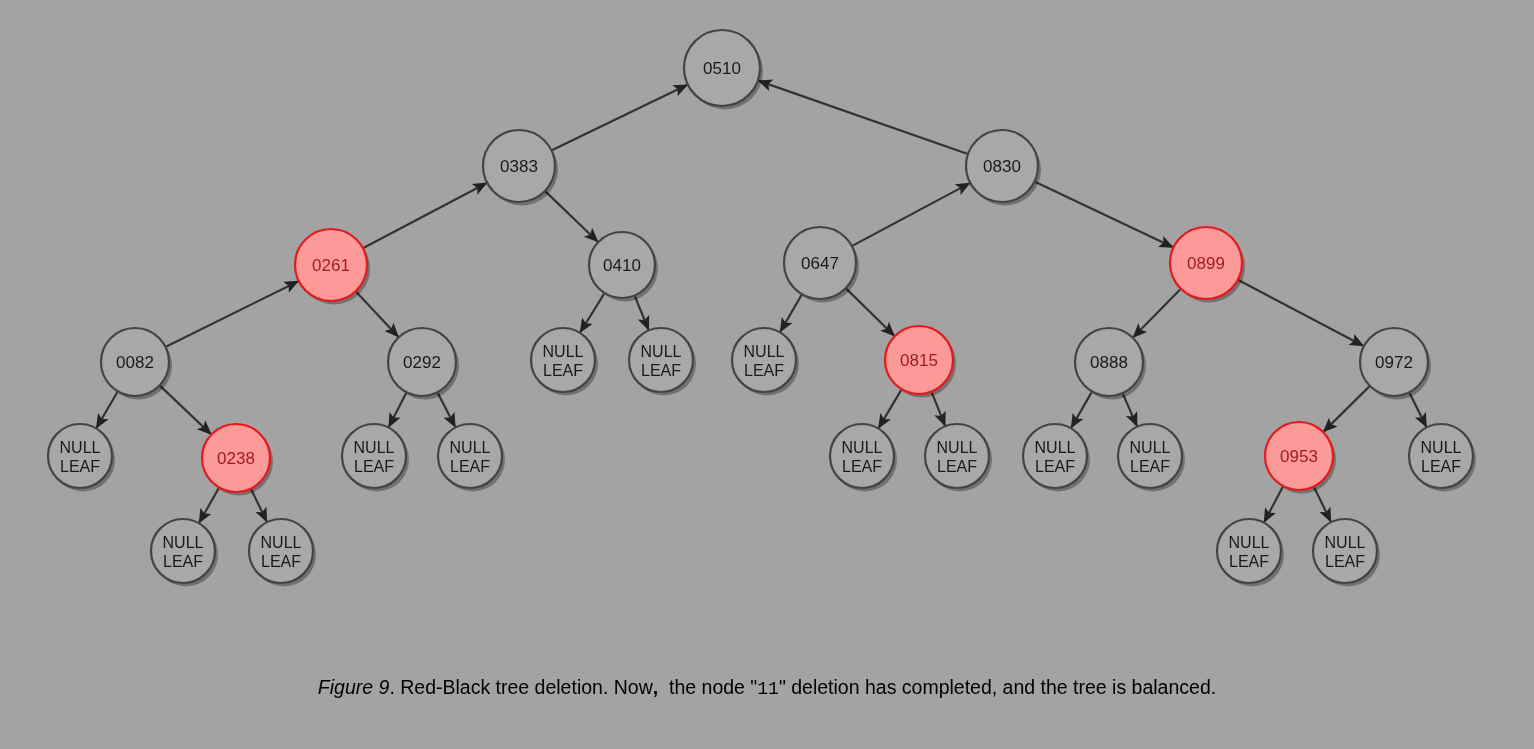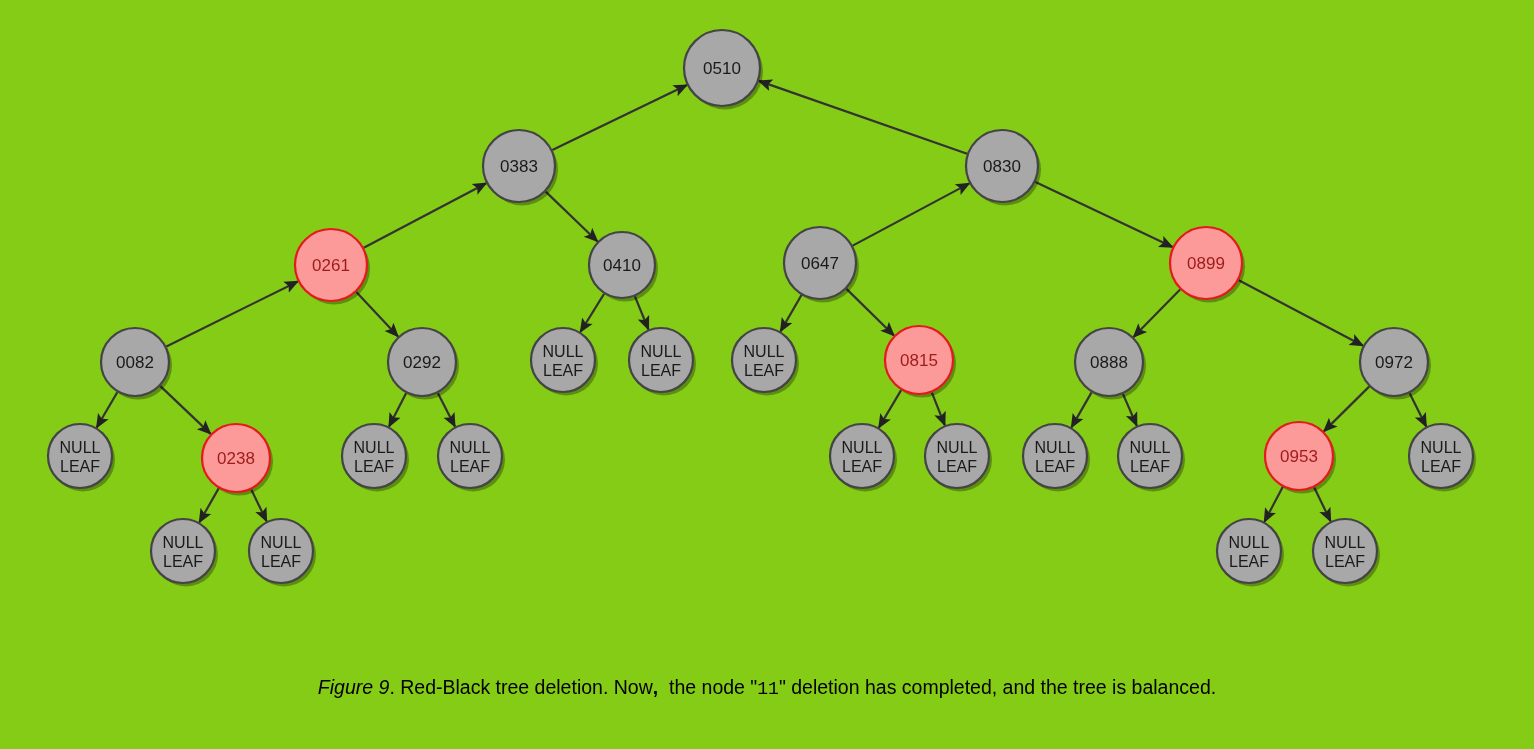--- a/index.html
+++ b/index.html
@@ -10,21 +10,21 @@
   body {
     font-family: "Liberation Sans", sans-serif;
     width: 1534px;
     height: 749px;
     overflow: hidden;
   }
   #figure-root {
     position: relative;
     width: 1534px;
     height: 749px;
-    background: #84cc16;
+    background: #a3a3a3;
   }
   #tree-svg {
     position: absolute;
     left: 0;
     top: 0;
     width: 1534px;
     height: 660px;
     display: block;
   }
   .node-circle-black {

